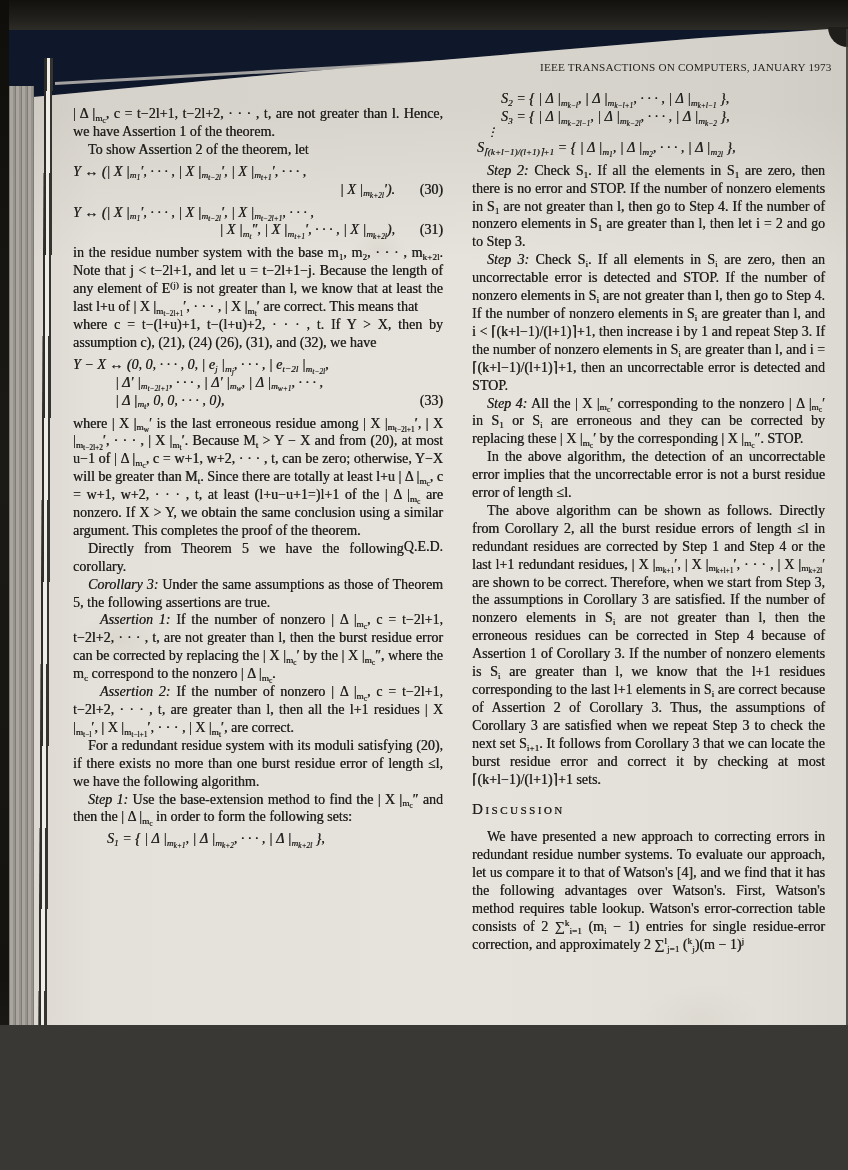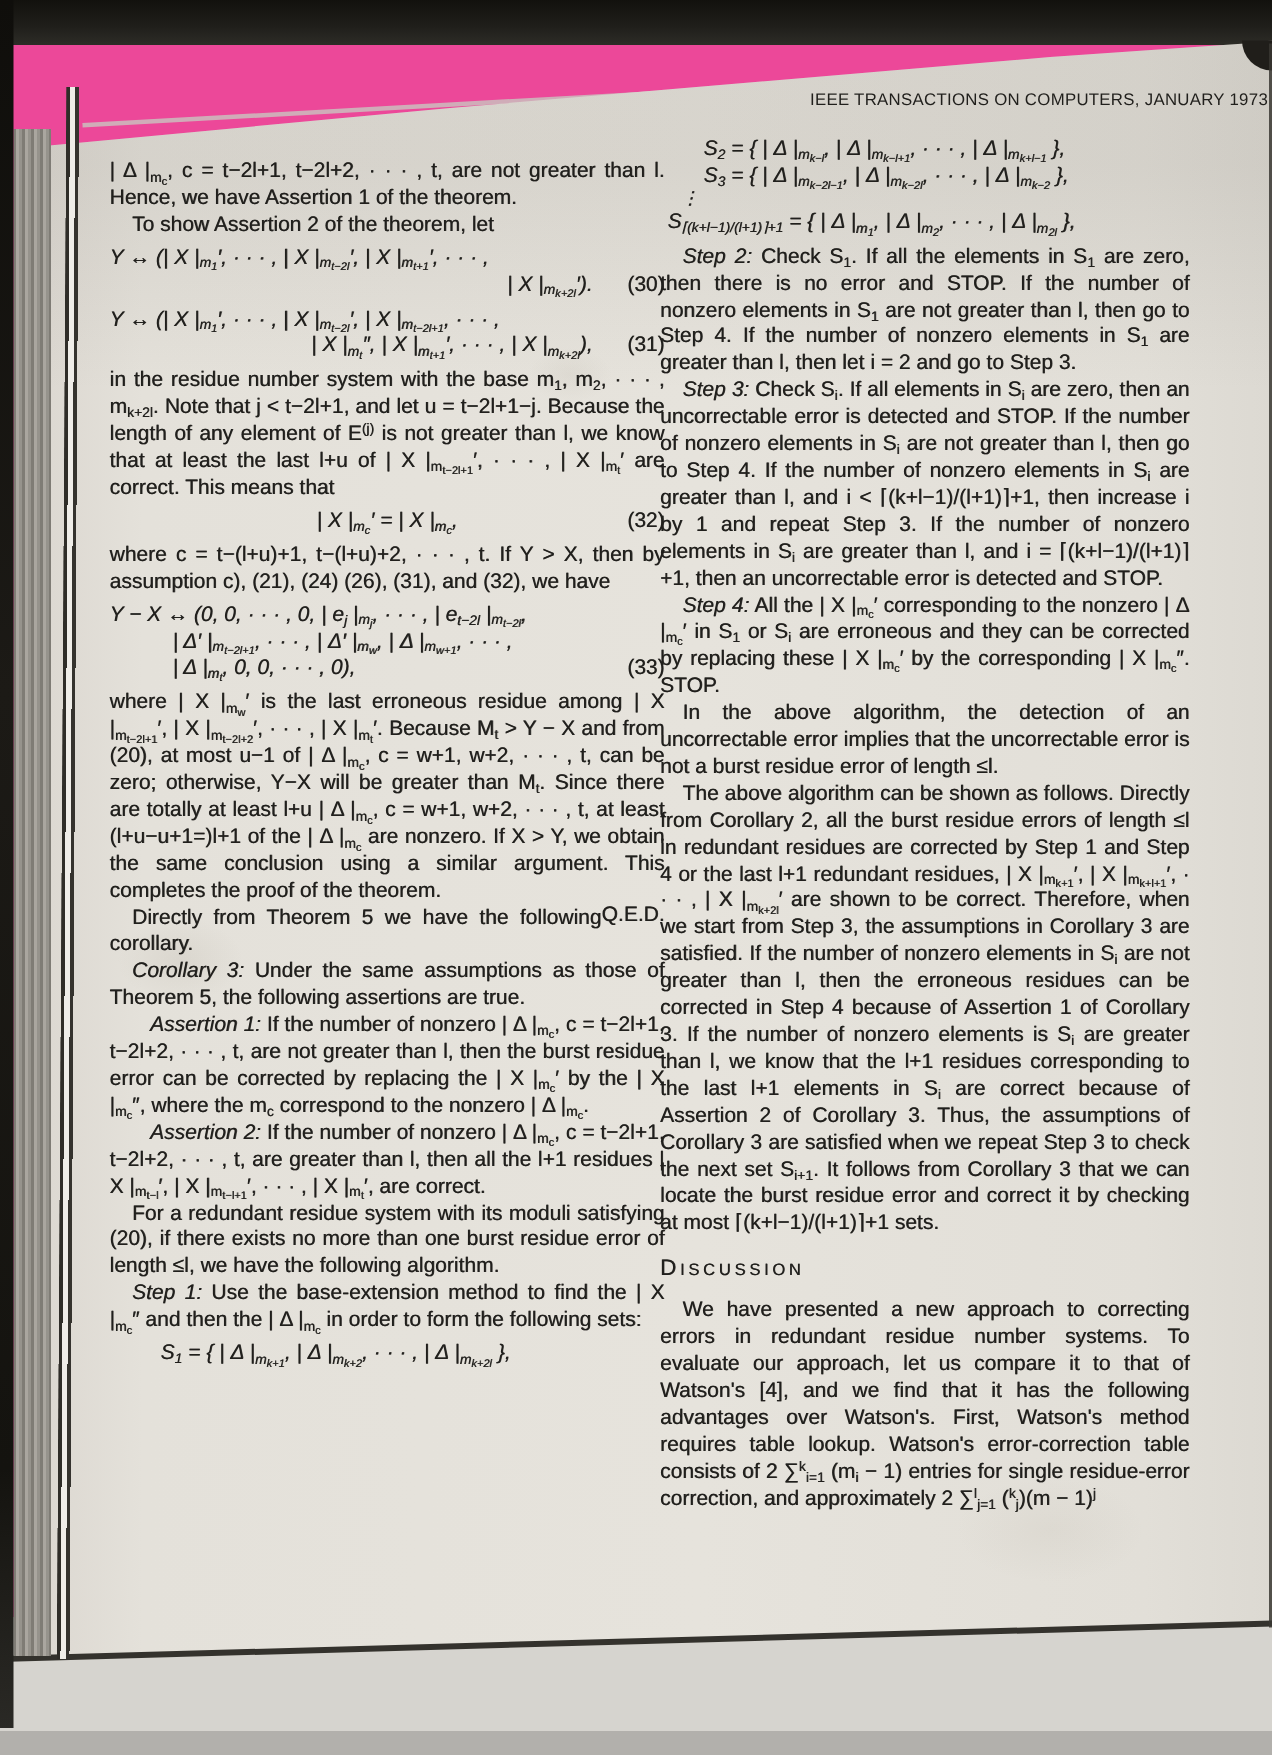--- a/index.html
+++ b/index.html
@@ -1,19 +1,19 @@
 <!DOCTYPE html>
 <html><head>
 <meta charset="utf-8">
 <style>
   html,body { margin:0; padding:0; background:#3a3834; }
   .canvas {
-    position:relative; width:848px; height:1170px; overflow:hidden;
-    background:#ec4899;
-    font-family:Liberation Sans, sans-serif;
+    position:relative; width:848px; height:1025px; overflow:hidden;
+    background:#0f172a;
+    font-family:Liberation Serif, serif;
   }
   
   .cover-band { position:absolute; left:0; top:0; width:848px; height:30px; z-index:1;
     background:linear-gradient(180deg,#12110d,#201f1b 60%,#2d2c27); }
   
   .under-sliver { position:absolute; left:55px; top:82px; width:795px; height:3px; z-index:2;
     background:#c9c6bf; transform:rotate(-3.2deg); transform-origin:left center; opacity:.8; }
   
   .bottom-light { position:absolute; left:0; top:1078px; width:848px; height:76px; z-index:1; background:#d6d4cf; }
   .bottom-gray  { position:absolute; left:0; top:1154px; width:848px; height:16px; z-index:1; background:#b2b0ac; }
@@ -48,21 +48,21 @@
 
   
   .pageno { position:absolute; left:76px; top:64px; font-size:15px; }
   .runhead { position:absolute; left:540px; top:61px; width:274px; text-align:right;
     font-size:11.2px; letter-spacing:0.2px; white-space:nowrap; }
 
   
   .col { position:absolute; font-size:14px; line-height:17.9px; text-align:justify;
     text-shadow:0.35px 0 0 rgba(30,29,26,0.8); }
   .col-left  { left:73px;  top:105px; width:370px; }
-  .col-right { left:440px; top:86px; width:353px; }
+  .col-right { left:472px; top:86px; width:353px; }
 
   .p { margin:0; }
   .ind  { text-indent:15px; }
   .ind2 { text-indent:27px; }
   .lead { font-style:italic; }
   .qed { float:right;margin-top:16px; }
 
   .eq { margin:4px 0 5px; font-style:italic; }
   .eq .ln { position:relative; }
   .eq .ln.pr  { text-align:right; padding-right:48px; }
@@ -105,23 +105,20 @@
       </div>
 
 
       <div class="eq">
         <div class="ln">Y ↔ (| X |<sub>m<sub>1</sub></sub>′, · · · , | X |<sub>m<sub>t−2l</sub></sub>′, | X |<sub>m<sub>t−2l+1</sub></sub>, · · · ,</div>
         <div class="ln pr"><span>| X |<sub>m<sub>t</sub></sub>″, | X |<sub>m<sub>t+1</sub></sub>′, · · · , | X |<sub>m<sub>k+2l</sub></sub>),</span><span class="eqnum">(31)</span></div>
       </div>
 
       <div class="p">in the residue number system with the base m<sub>1</sub>, m<sub>2</sub>, · · · , m<sub>k+2l</sub>. Note that j &lt; t−2l+1, and let u = t−2l+1−j. Because the length of any element of E<sup>(j)</sup> is not greater than l, we know that at least the last l+u of | X |<sub>m<sub>t−2l+1</sub></sub>′, · · · , | X |<sub>m<sub>t</sub></sub>′ are correct. This means that</div>
 
-      <div class="eq">
-        <div class="ln ctr"><span>| X |<sub>m<sub>c</sub></sub>′ = | X |<sub>m<sub>c</sub></sub>,</span><span class="eqnum">(32)</span></div>
-      </div>
 
       <div class="p">where c = t−(l+u)+1, t−(l+u)+2, · · · , t. If Y &gt; X, then by assumption c), (21), (24) (26), (31), and (32), we have</div>
 
       <div class="eq">
         <div class="ln">Y − X ↔ (0, 0, · · · , 0, | e<sub>j</sub> |<sub>m<sub>j</sub></sub>, · · · , | e<sub>t−2l</sub> |<sub>m<sub>t−2l</sub></sub>,</div>
         <div class="ln pl42">| Δ′ |<sub>m<sub>t−2l+1</sub></sub>, · · · , | Δ′ |<sub>m<sub>w</sub></sub>, | Δ |<sub>m<sub>w+1</sub></sub>, · · · ,</div>
         <div class="ln pl42"><span>| Δ |<sub>m<sub>t</sub></sub>, 0, 0, · · · , 0),</span><span class="eqnum">(33)</span></div>
       </div>
 
       <div class="p"><span>where | X |<sub>m<sub>w</sub></sub>′ is the last erroneous residue among | X |<sub>m<sub>t−2l+1</sub></sub>′, | X |<sub>m<sub>t−2l+2</sub></sub>′, · · · , | X |<sub>m<sub>t</sub></sub>′. Because M<sub>t</sub> &gt; Y − X and from (20), at most u−1 of | Δ |<sub>m<sub>c</sub></sub>, c = w+1, w+2, · · · , t, can be zero; otherwise, Y−X will be greater than M<sub>t</sub>. Since there are totally at least l+u | Δ |<sub>m<sub>c</sub></sub>, c = w+1, w+2, · · · , t, at least (l+u−u+1=)l+1 of the | Δ |<sub>m<sub>c</sub></sub> are nonzero. If X &gt; Y, we obtain the same conclusion using a similar argument. This completes the proof of the theorem.</span> <span class="qed">Q.E.D.</span></div>

